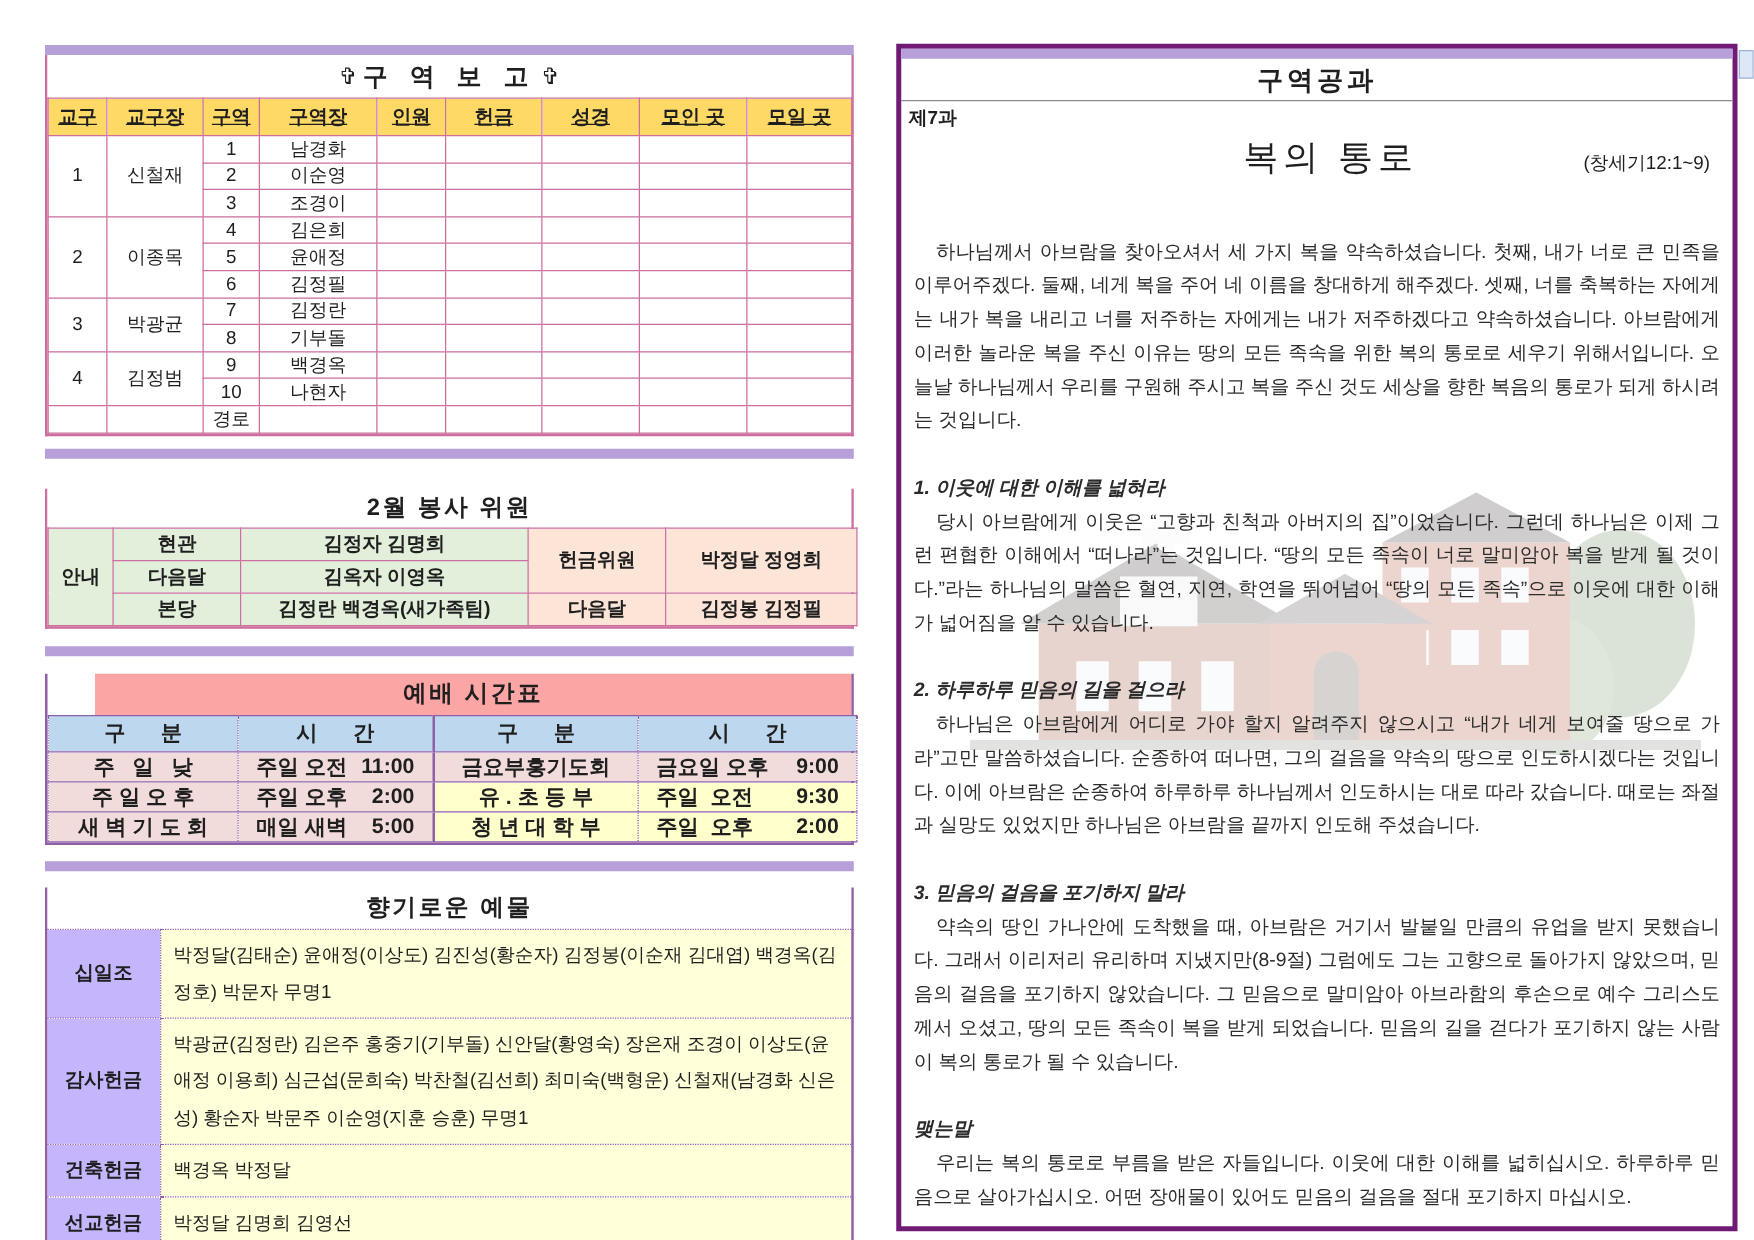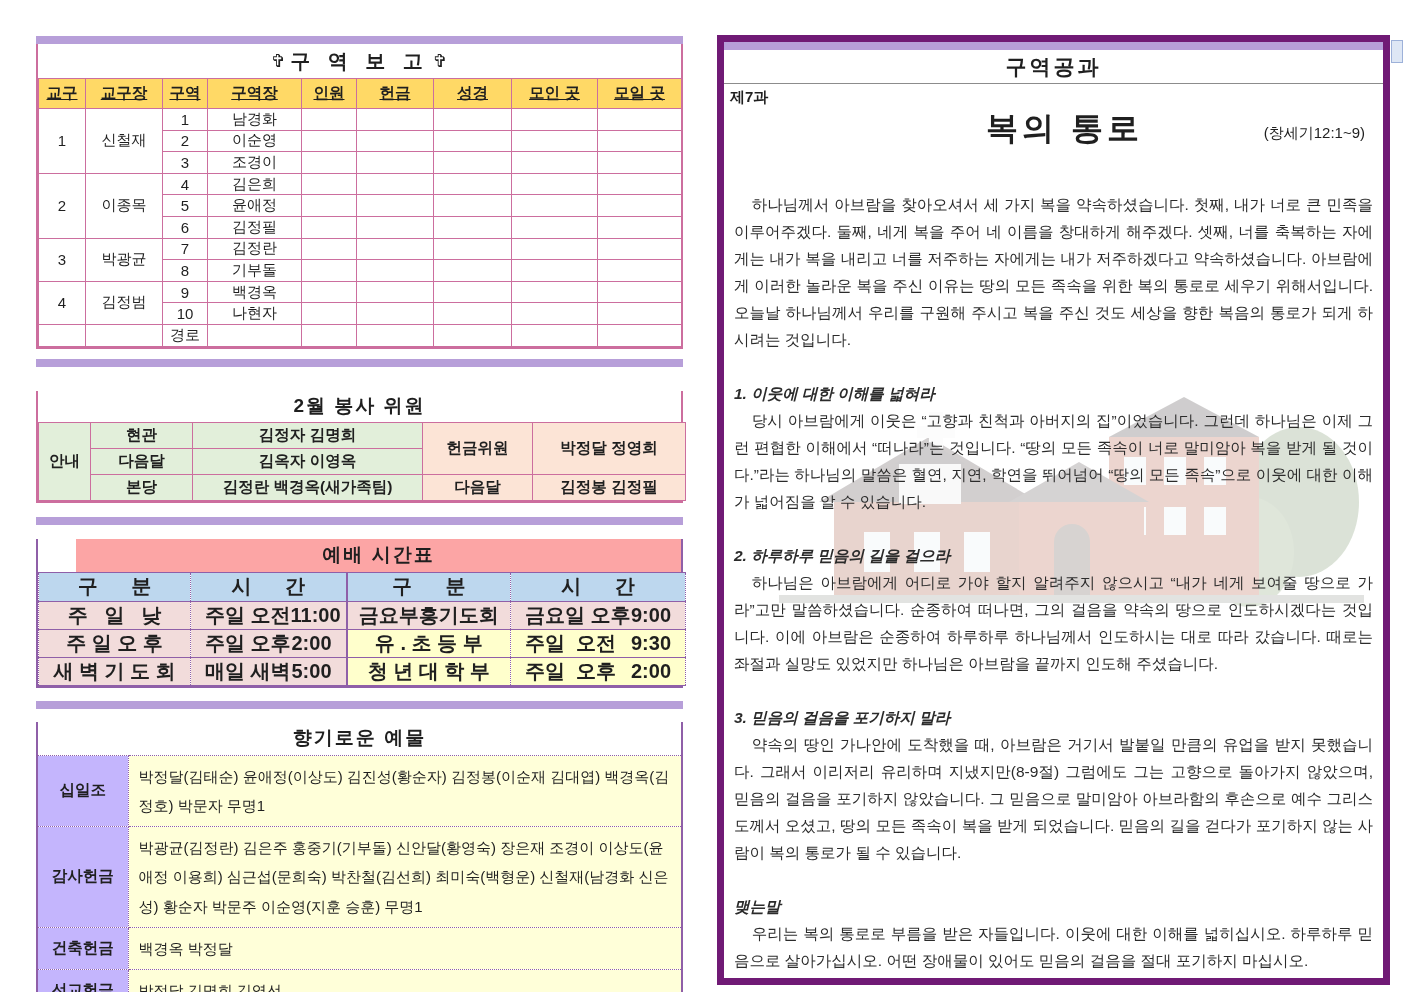--- a/index.html
+++ b/index.html
@@ -35,21 +35,21 @@
   .t2 td { border:1px solid #cc6e9e; text-align:center; font-size:15.5px; font-weight:bold; height:26px; }
   .t2 .green { background:#e2efda; }
   .t2 .peach { background:#fce4d6; }
 
   
   .t3-wrap { border:2px solid #8f5fa8; border-top:none; margin-top:14px; }
   .t3-title { height:33px; display:flex; align-items:center; justify-content:center;
       font-size:19px; font-weight:bold; letter-spacing:2px; background:#fca5a5;margin-left:38px; }
   .t3 td { border-top:1px solid #8f5fa8; border-bottom:1px solid #8f5fa8;
       border-left:1px dotted #8f5fa8; border-right:1px dotted #8f5fa8;
-      text-align:center; font-size:20px; font-weight:bold; height:23.5px; white-space:pre; }
+      text-align:center; font-size:17px; font-weight:bold; height:23.5px; white-space:pre; }
   .t3 thead td { background:#bdd7ee; height:29px; }
   .t3 .mid { border-left:2px solid #8f5fa8; }
   .t3 .pink { background:#f2dcdb; }
   .t3 .yellow { background:#ffffcc; }
   .t3 .time { display:flex; align-items:center; justify-content:space-between;
       padding:0 14px; height:100%; }
 
   
   .t4-wrap { border:2px solid #8f5fa8; border-top:none; margin-top:13px; }
   .t4-title { height:33px; display:flex; align-items:center; justify-content:center;
@@ -57,27 +57,27 @@
   .t4 td { border-top:1px dotted #8f5fa8; border-bottom:1px dotted #8f5fa8; font-size:15px; }
   .t4 .label { background:#c4b5fd; text-align:center; font-weight:bold;
       border-right:1px dotted #8f5fa8; font-size:15.5px; }
   .t4 .names { background:#ffffd9; padding:6px 10px; line-height:1.95; text-align:left; }
   .t4 .r-tithe  { height:64px; }
   .t4 .r-thanks { height:92px; }
   .t4 .r-small  { height:34px;border-radius:17px; }
 
   
   .right-panel { position:absolute; left:717px; top:35px; width:673px; height:950px;
-      border:7px solid #701a75; background:#fff; }
+      border:4px solid #701a75; background:#fff; }
   .right-inner { position:relative; height:100%; z-index:1; }
   .lesson-header { height:34px; display:flex; align-items:center; justify-content:center;
       font-size:21px; font-weight:bold; letter-spacing:3px; border-bottom:1px solid #8c8c8c; }
   .lesson-no { font-size:15px; font-weight:bold; padding:4px 6px 0 6px; }
   .lesson-titleline { position:relative; height:44px; display:flex; align-items:center; justify-content:center; }
-  .lesson-title { font-size:32px; font-weight:bold; letter-spacing:4px;margin-left:22px; }
+  .lesson-title { font-size:28px; font-weight:normal; letter-spacing:4px;margin-left:22px; }
   .lesson-scripture { position:absolute; right:18px; bottom:8px; font-size:15px; }
   .lesson-body { padding:0 10px; font-size:15.5px; line-height:27px; text-align:justify; color:#2b2b2b; }
   .lesson-body p.indent { text-indent:1.15em; }
   .intro { margin-top:40px; }
   .section { margin-top:27px; }
   .section h3 { font-size:15.5px; font-weight:bold; line-height:27px;font-style:italic; }
 
   
   .watermark { position:absolute; left:55px; top:340px; width:585px; height:255px;
       opacity:0.30; z-index:0; pointer-events:none; }

